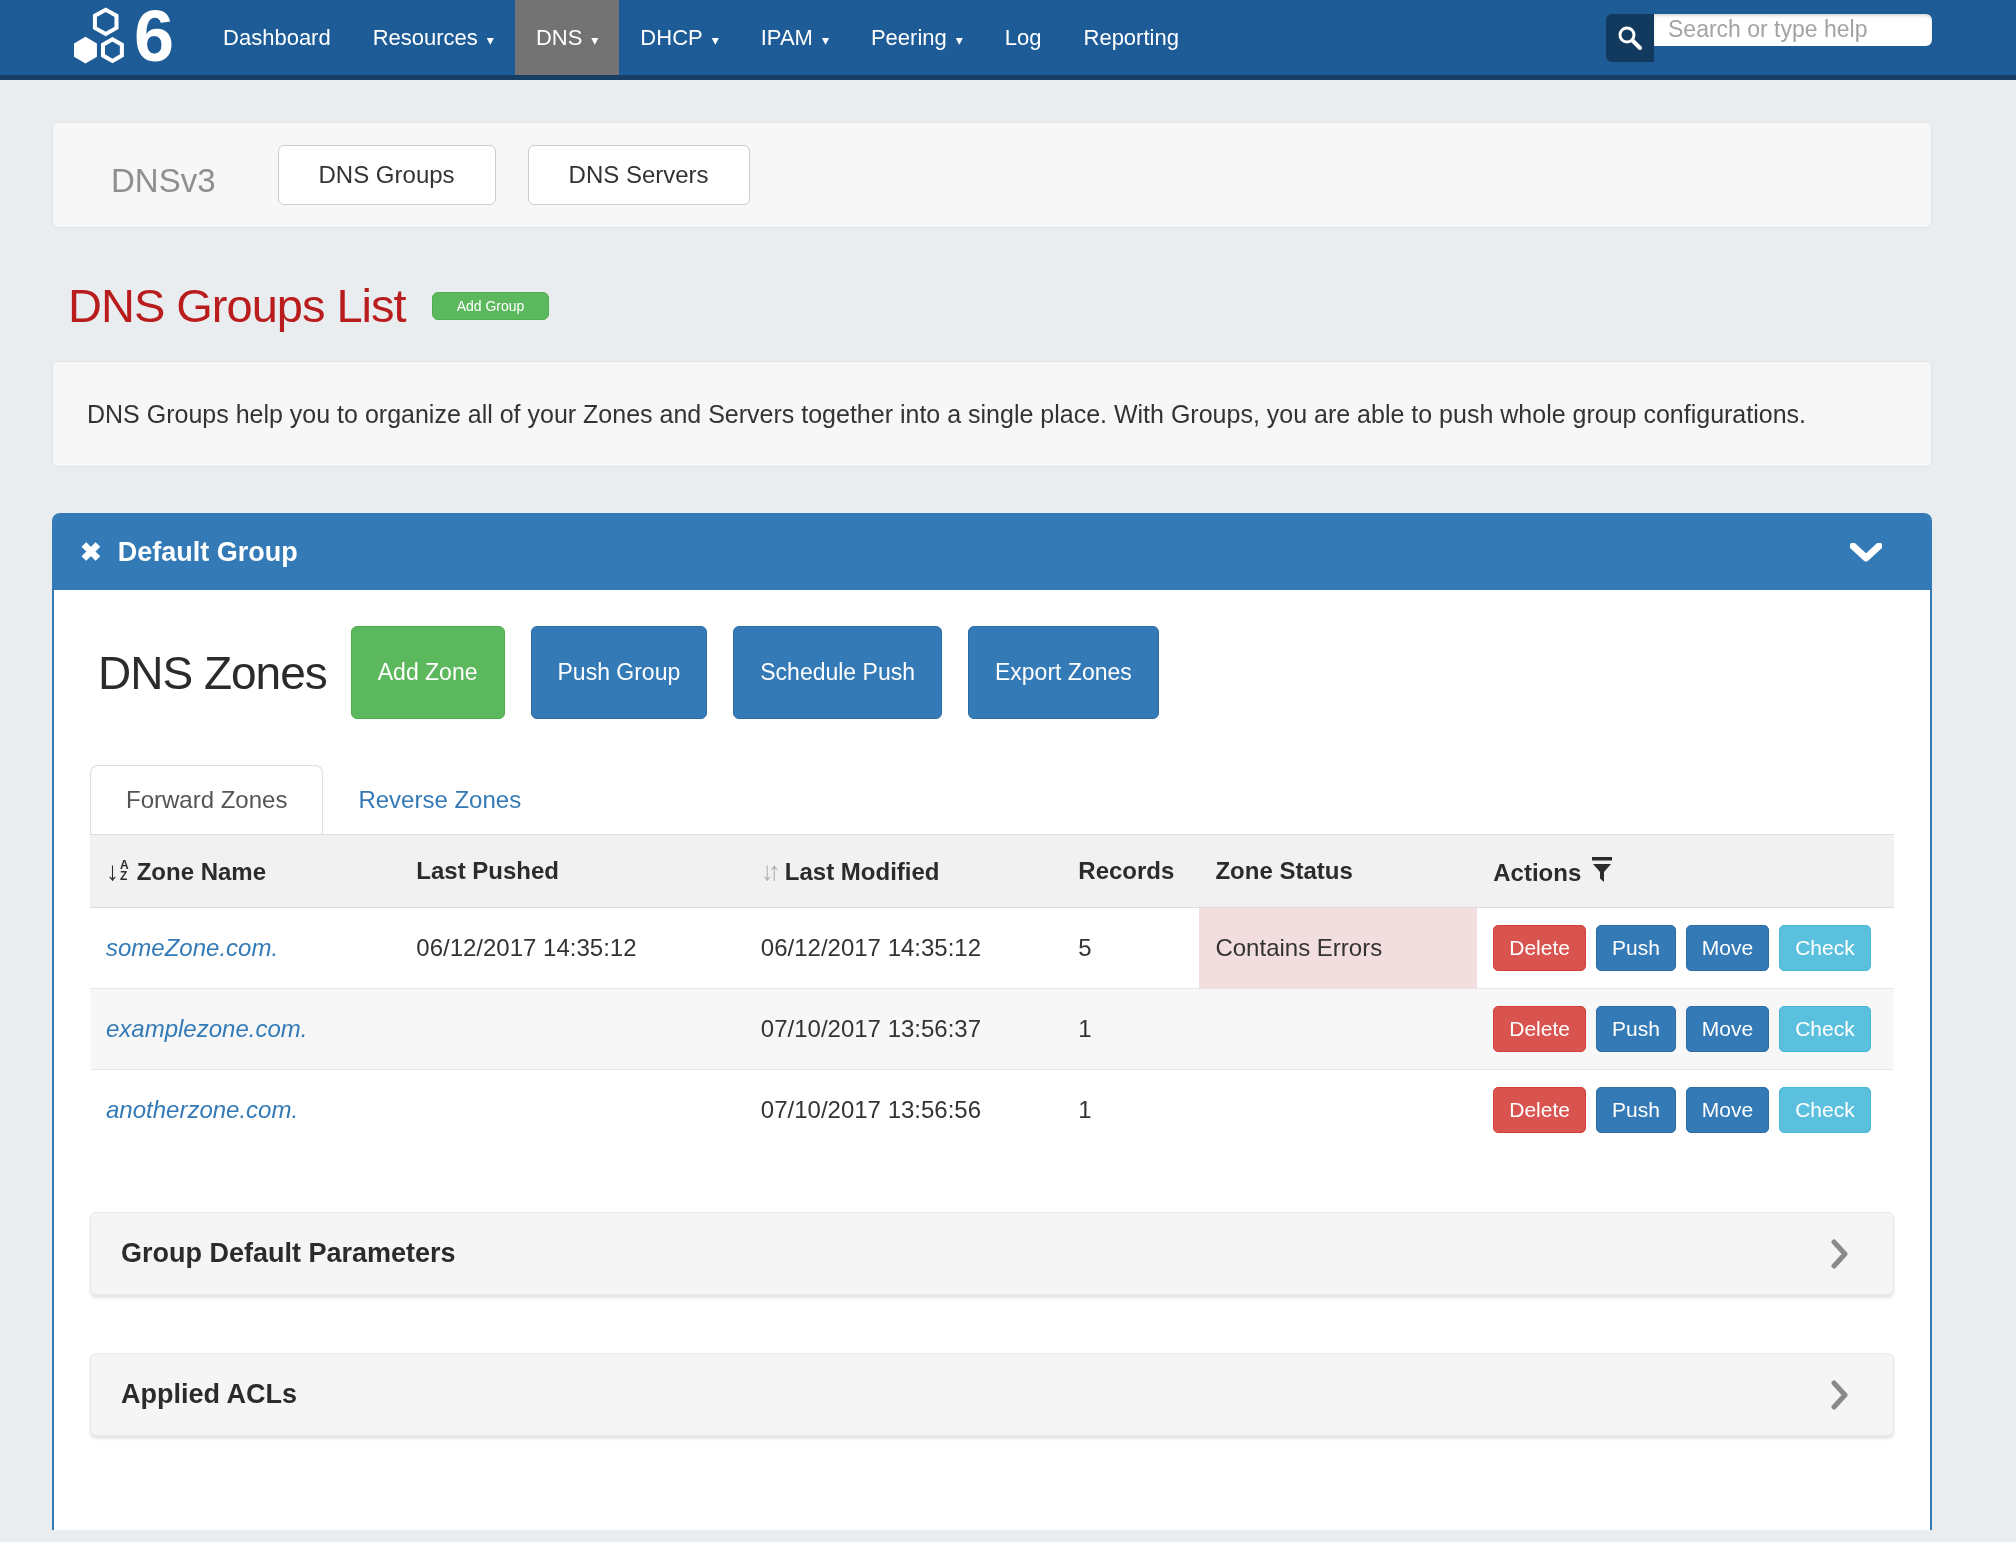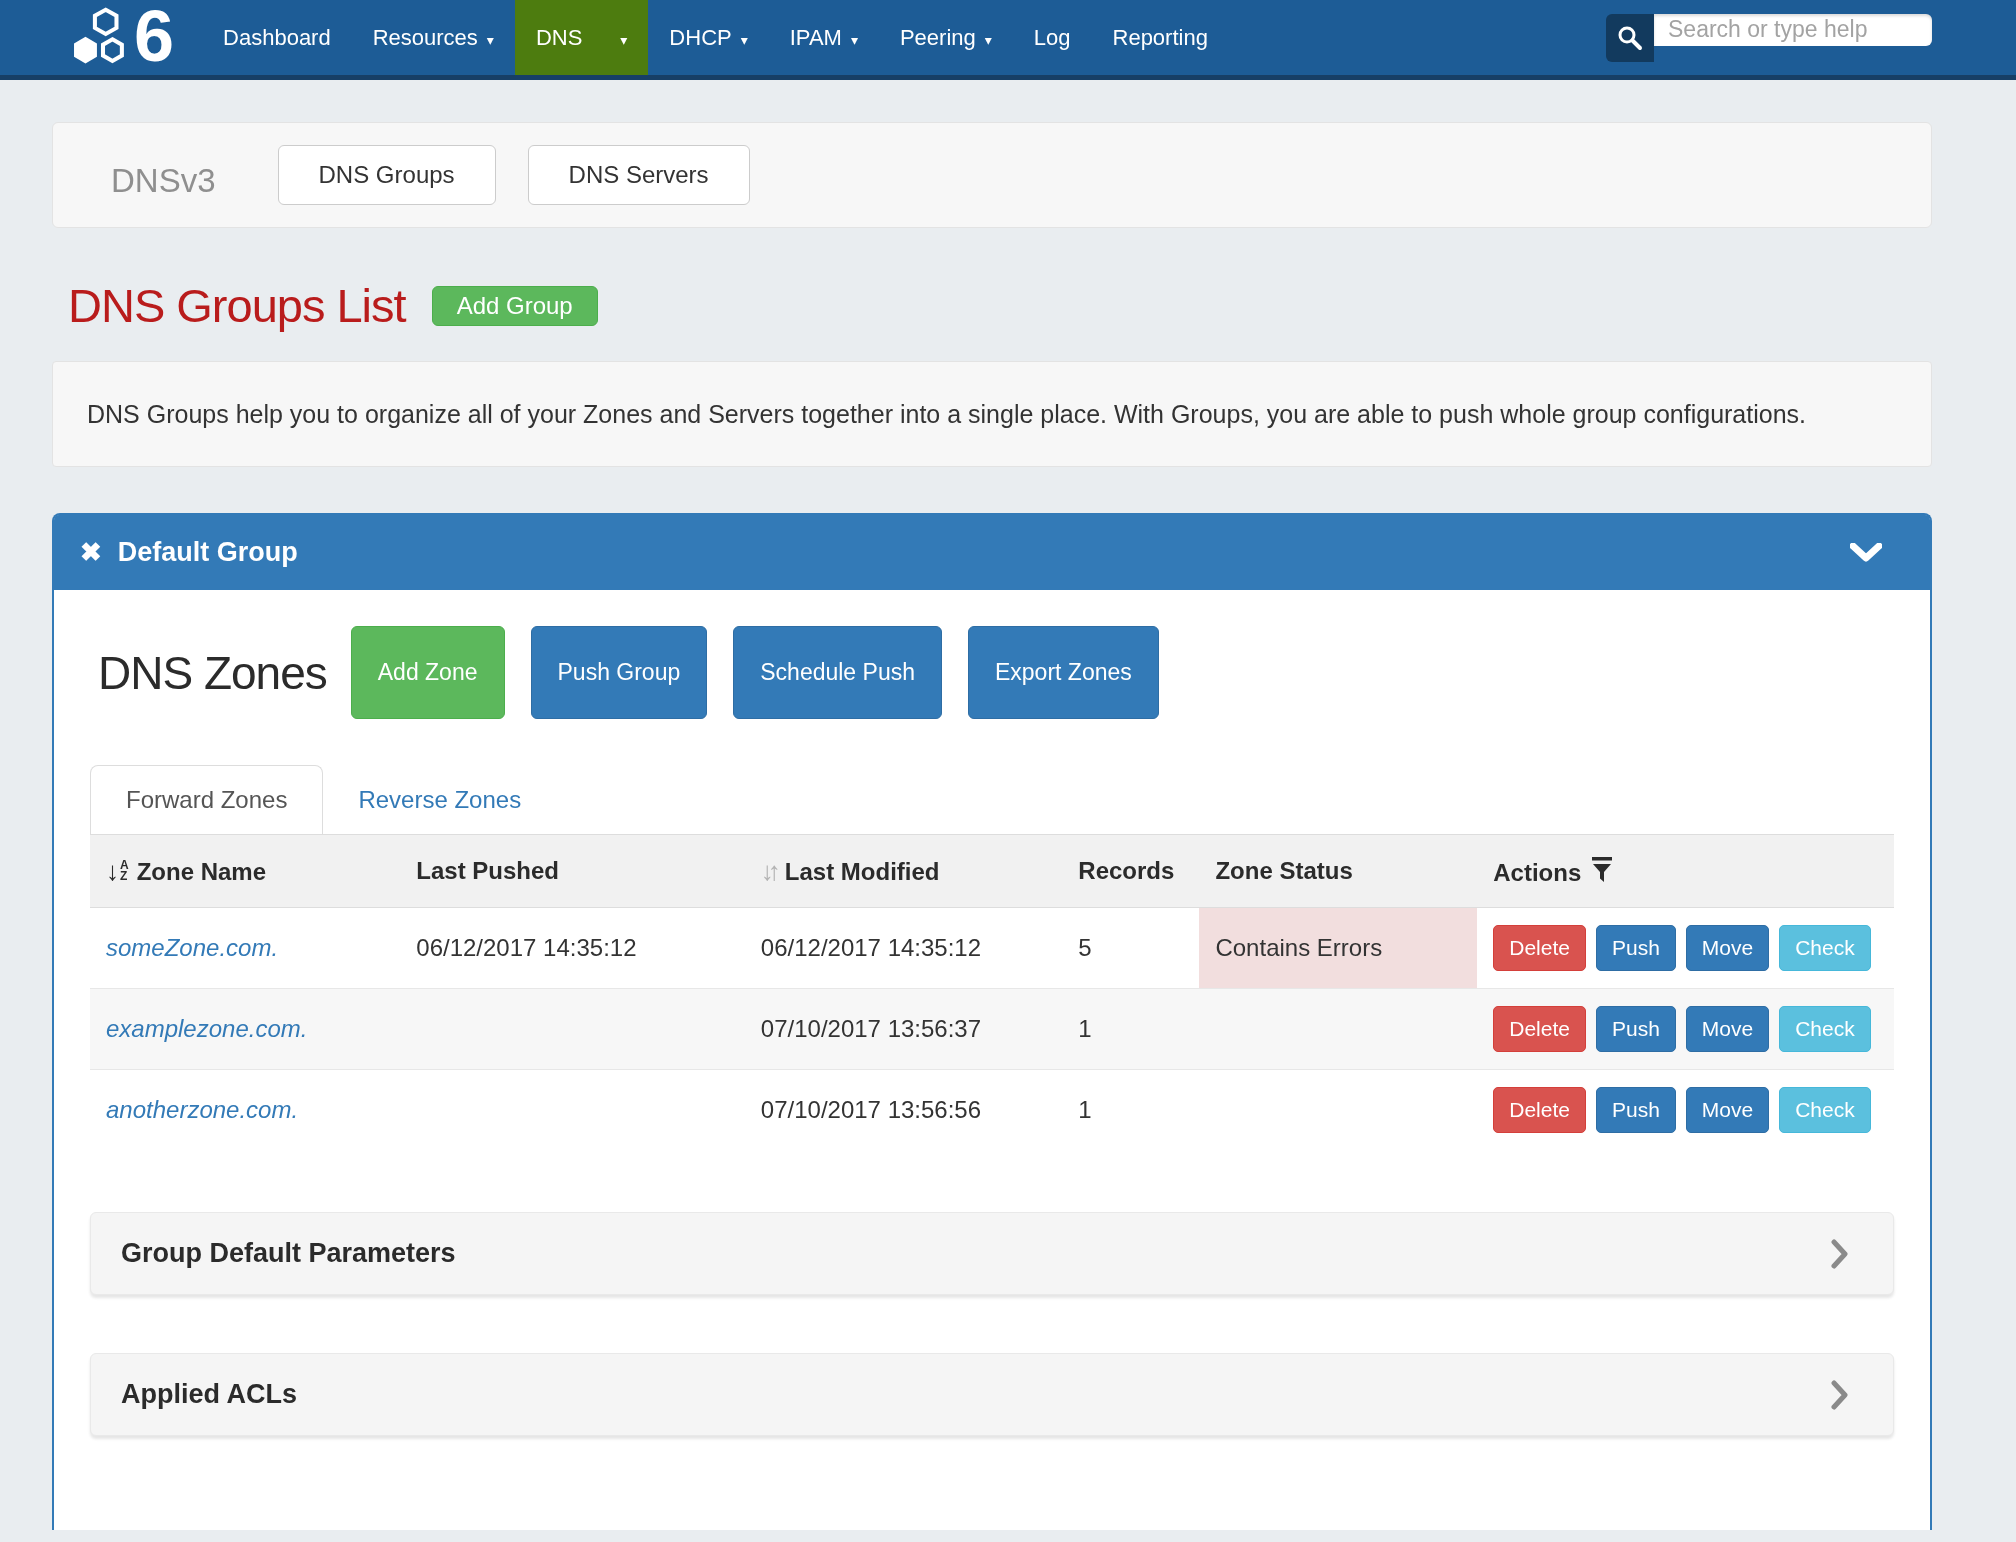--- a/index.html
+++ b/index.html
@@ -20,21 +20,21 @@
   .brand svg { display:block; }
   .brand .six {
     color:#fff; font-size:72px; font-weight:bold; line-height:1;
     margin-left:-10px; margin-top:-4px; letter-spacing:-2px;
   }
   .nav-items { display:flex; align-items:stretch; list-style:none; margin:0; padding:0; }
   .nav-item {
     display:flex; align-items:center; padding:15px 21px; color:#fff;
     font-size:22px; cursor:pointer; white-space:nowrap;
   }
-  .nav-item.active { background:#4d7c0f;gap:29px; }
+  .nav-item.active { background:#737373; }
   .caret { font-size:14px; margin-left:9px; position:relative; top:2px; }
   .searchbox { margin-left:auto; margin-right:84px; align-self:center; display:flex; }
   .search-icon-box {
     width:48px; height:48px; background:#123a5e; border-radius:6px 0 0 6px;
     display:flex; align-items:center; justify-content:center;
   }
   .search-input {
     width:278px; height:32px; border:none; outline:none;
     border-radius:0 6px 6px 0; padding:0 14px; font-size:23px;
     font-family:"Liberation Sans", sans-serif; color:#555;
@@ -56,21 +56,21 @@
     padding:15px 40px; font-size:24px; color:#333; margin-right:32px; cursor:pointer;
     font-family:"Liberation Sans", sans-serif;
   }
 
   
   .title-row { margin-top:50px; display:flex; align-items:center; }
   .page-title { font-size:47px; font-weight:500; color:#b91c1c; margin:0 26px 0 16px; letter-spacing:-1px; }
   .btn { border:none; color:#fff; border-radius:6px; cursor:pointer; font-family:"Liberation Sans", sans-serif; }
   .btn-success { background:#5cb85c; border:1px solid #4cae4c; }
   .btn-primary { background:#337ab7; border:1px solid #2e6da4; }
-  .btn-add-group { font-size:24px; padding:5px 24px; }
+  .btn-add-group { font-size:14px; padding:5px 24px; }
 
   
   .well {
     margin-top:28px; background:#f7f7f7; border:1px solid #e3e3e3;
     border-radius:4px; padding:32px 34px; font-size:25px; line-height:40px; color:#333;
   }
 
   
   .panel {
     margin-top:46px; background:#fff; border:2px solid #337ab7;

